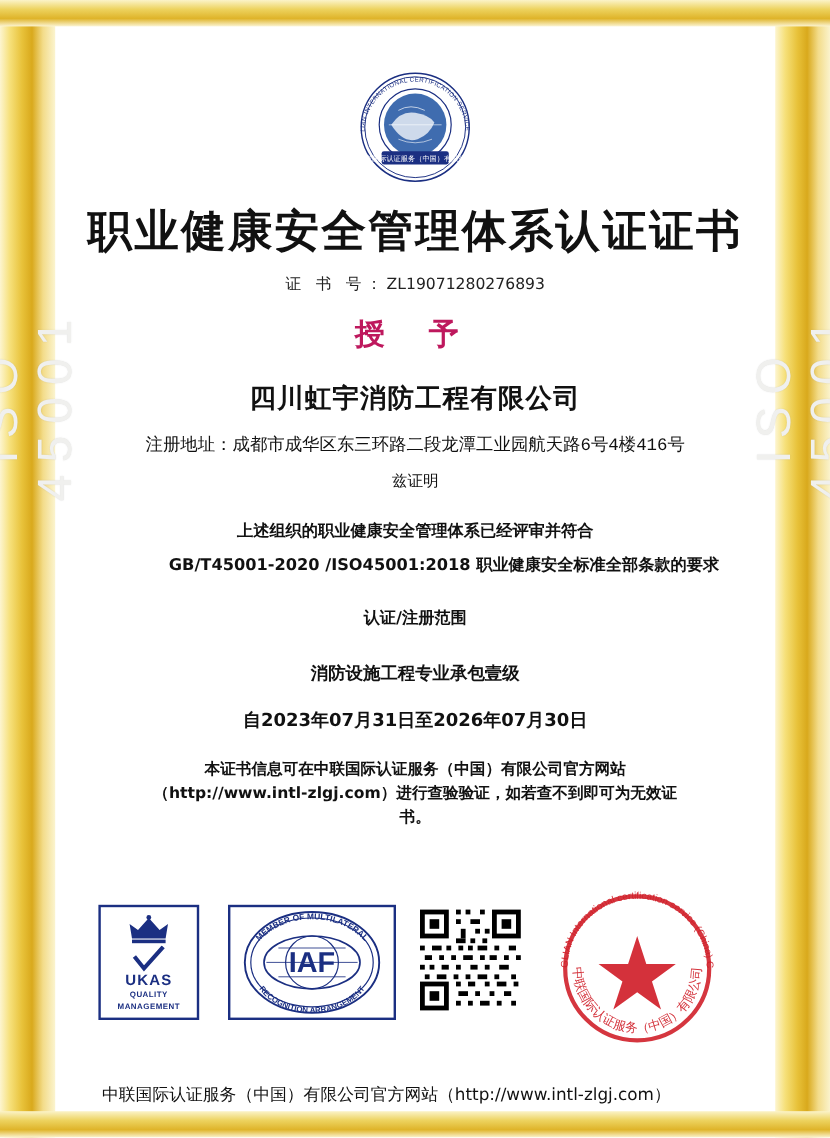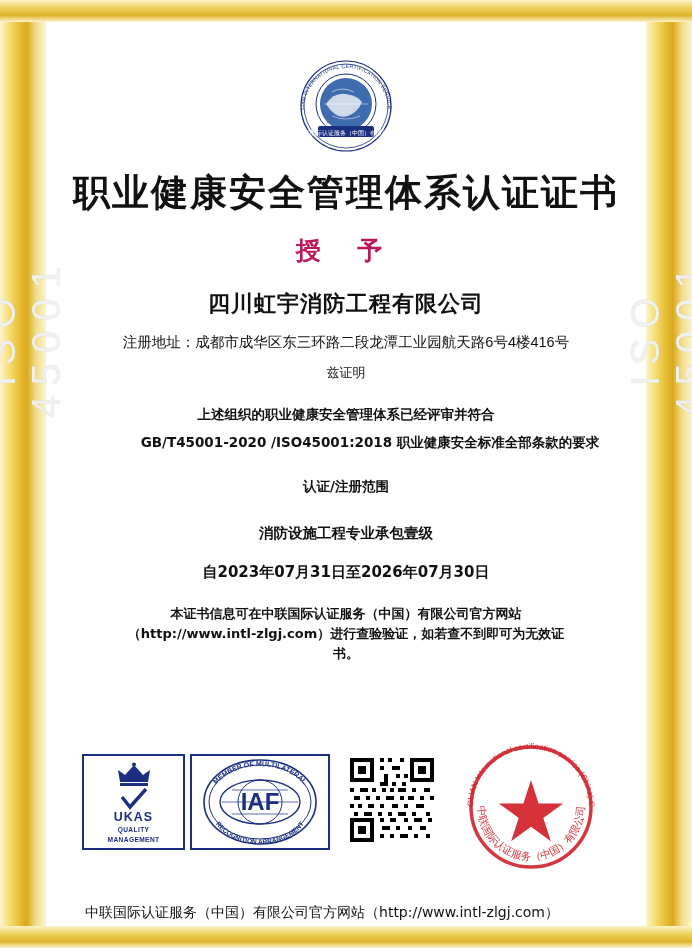--- a/index.html
+++ b/index.html
@@ -113,21 +113,21 @@
   .credit-code {
     margin-top: 18px;
     font-size: 14.5px;
     color: #111;
     font-family: "DejaVu Sans", sans-serif;
   }
   .address {
     margin-top: 14px;
     font-size: 14.5px;
     color: #111;
-    font-family: Liberation Sans, sans-serif;
+    font-family: Liberation Mono, monospace;
   }
   .hereby {
     margin-top: 12px;
     font-size: 13px;
     color: #111;
     font-family: "DejaVu Sans", sans-serif;
   }
   .statement1 {
     margin-top: 24px;
     font-size: 13.5px;
@@ -188,21 +188,21 @@
     top: 732px;
     width: 600px;
     height: 120px;
   }
   .logo {
     position: absolute;
     top: 0;
   }
   .ukas {
     left: 36px;
-    width: 103px;
+    width: 84px;
     height: 96px;
     border: 2px solid #1b2f82;
     background: #fff;
     box-sizing: border-box;
     color: #1b2f82;
     font-family: "Liberation Sans", sans-serif;
   }
   .ukas .crown {
     margin: 6px auto 0;
     width: 40px;
@@ -288,20 +288,23 @@
         <path d="M40 40 q10 -6 22 0" stroke="#ffffff" stroke-width="0.8" fill="none" opacity="0.7"></path>
         <path d="M32 52 h44" stroke="#ffffff" stroke-width="0.7" opacity="0.7"></path>
         <path d="M40 64 q14 6 28 0" stroke="#ffffff" stroke-width="0.7" fill="none" opacity="0.7"></path>
         <rect x="26" y="74" width="56" height="11" rx="2" fill="#1b2f82"></rect>
         <text x="54" y="82.5" font-size="6" fill="#ffffff" text-anchor="middle" font-family="DejaVu Sans, sans-serif">中联国际认证服务（中国）有限公司</text>
       </svg>
     </div>
 
     <div class="main-title">职业健康安全管理体系认证证书</div>
 
+    <div class="cert-no">
+      <span class="lbl">证 书 号：</span><span>ZL19071280276893</span>
+    </div>
 
     <div class="award">授 予</div>
 
     <div class="company">四川虹宇消防工程有限公司</div>
 
 
     <div class="address">注册地址：成都市成华区东三环路二段龙潭工业园航天路6号4楼416号</div>
 
     <div class="hereby">兹证明</div>
 

